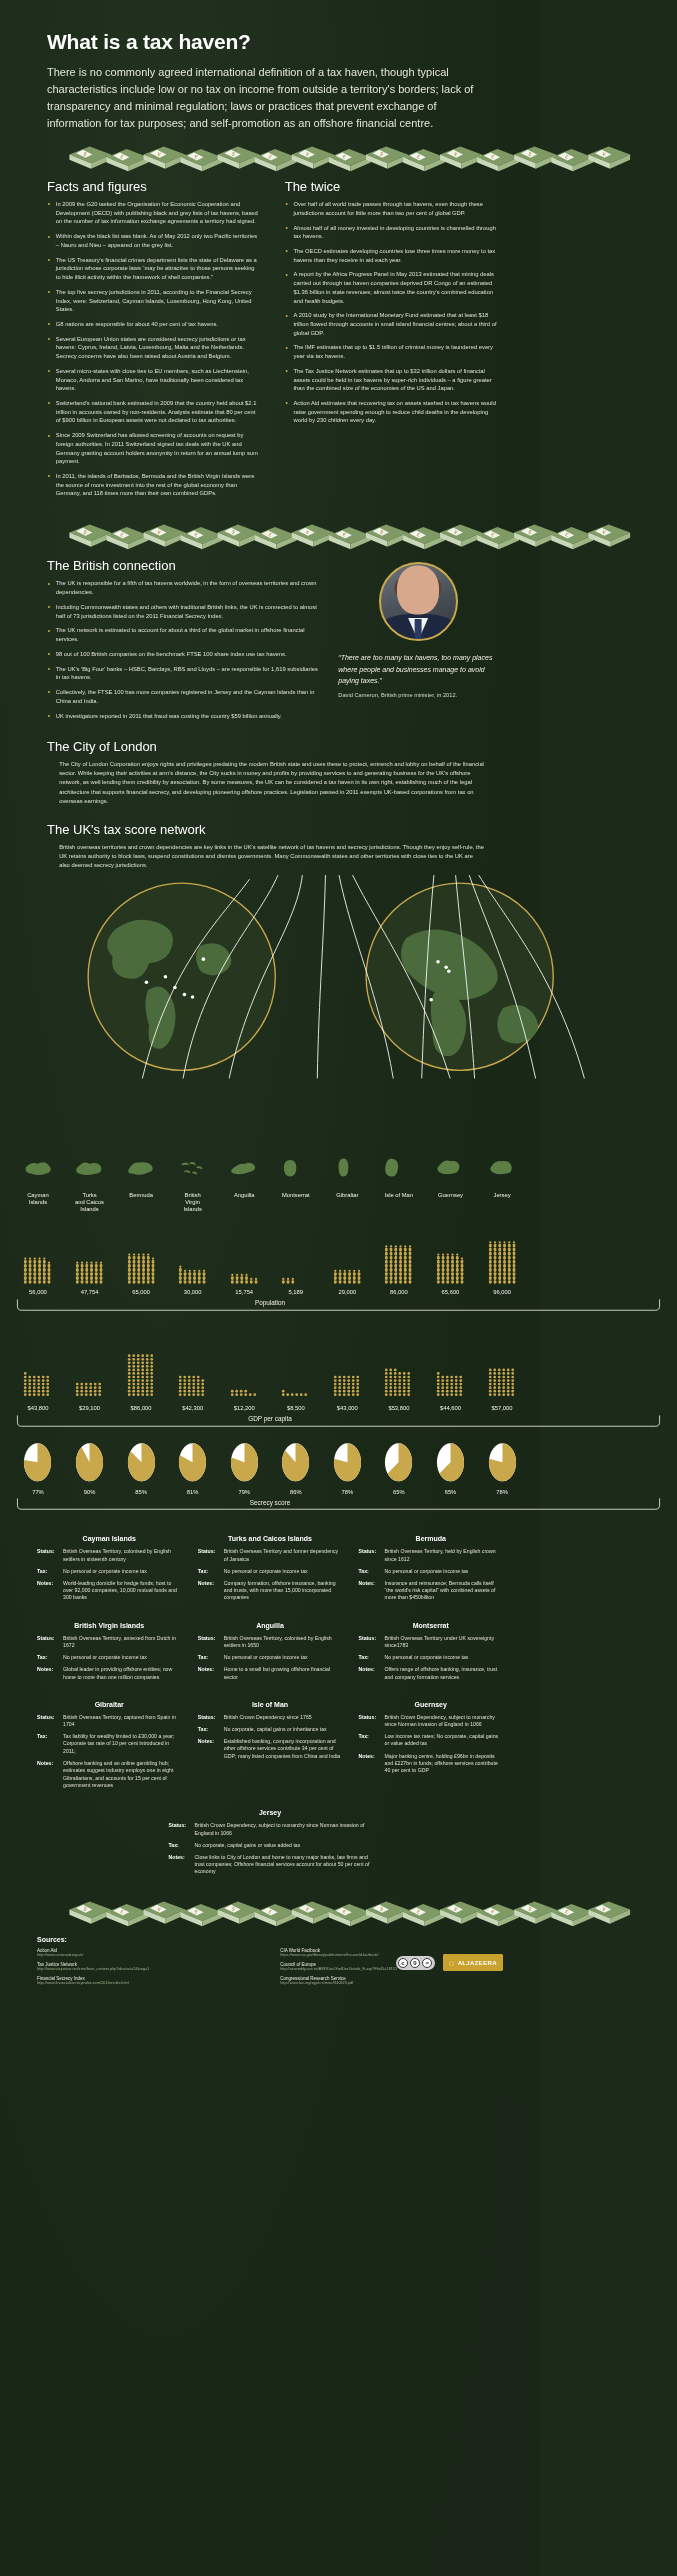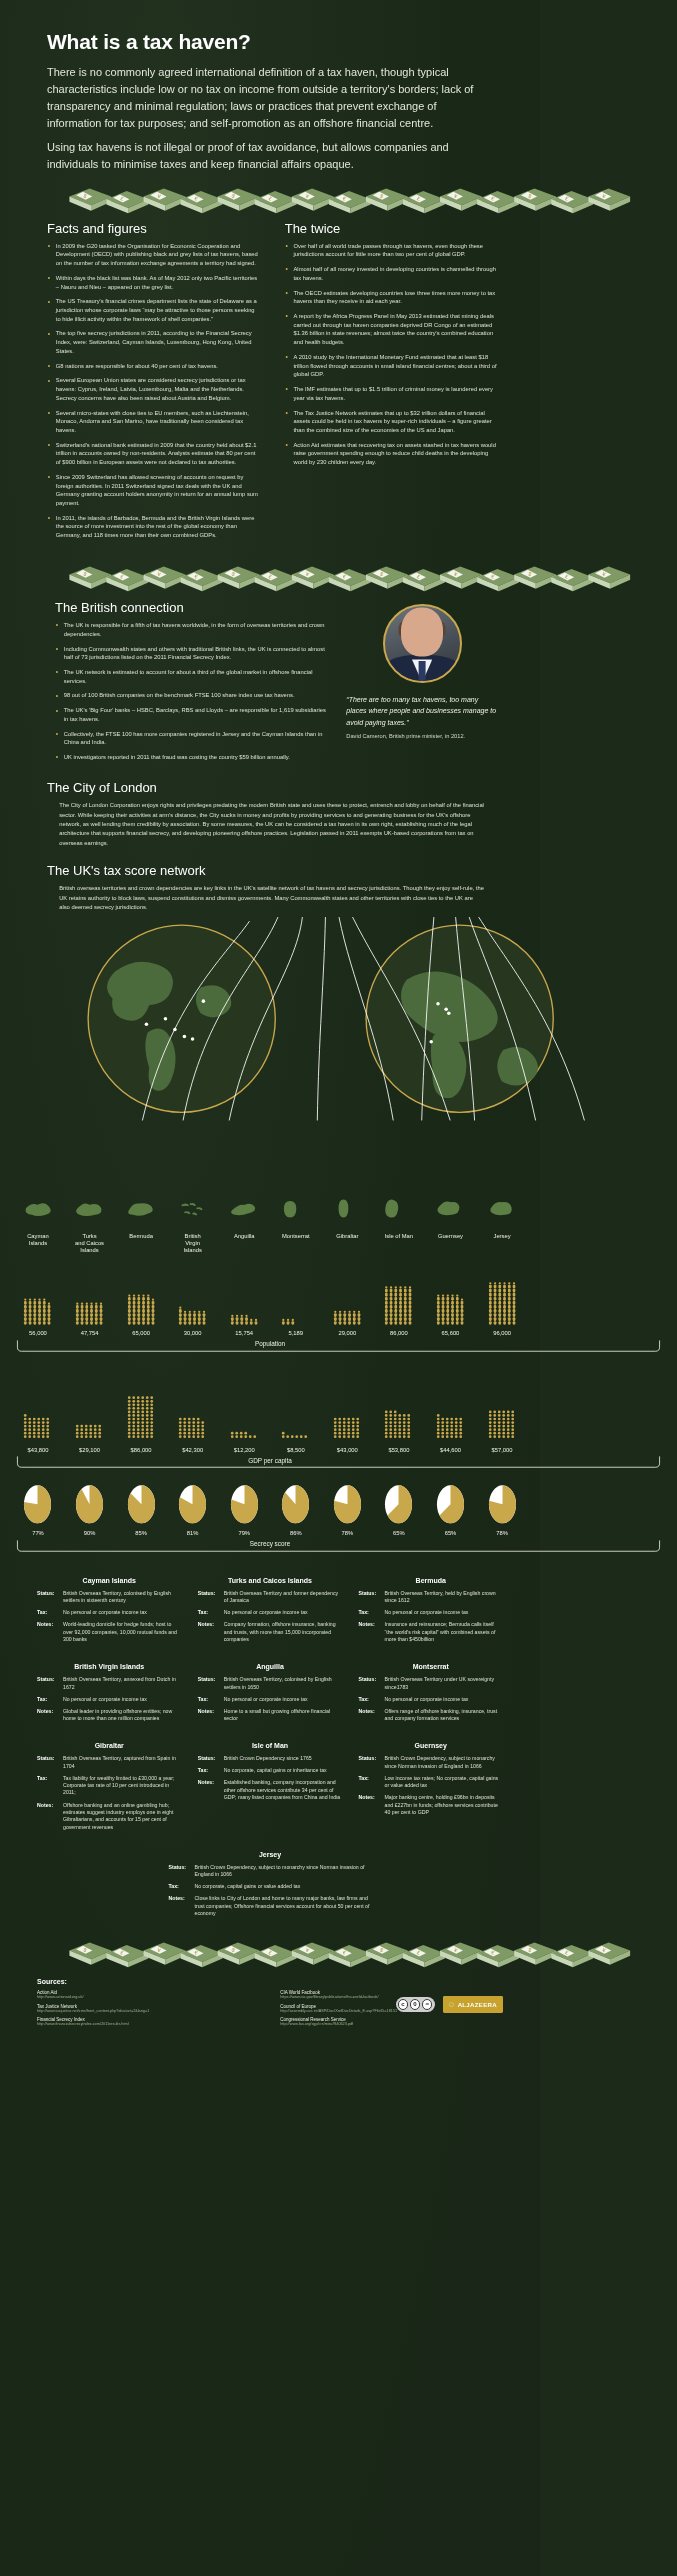--- a/index.html
+++ b/index.html
@@ -29,21 +29,21 @@
   h2.sec { font-size: 13px; font-weight: normal; color: #fff; margin-bottom: 6.1px; }
 
   .cols { display: flex; gap: 24.4px; padding: 0 42px 0 47px; }
   .col { flex: 1; }
   ul.bul { list-style: none; }
   ul.bul li { position: relative; padding-left: 8.8px; margin-bottom: 6.1px;
     font-size: 5.8px; line-height: 1.5; color: #dfe2d7; }
   ul.bul li:before { content: "\2022"; position: absolute; left: 0.7px; top: -0.7px;
     color: #c8a84a; font-size: 6.8px; }
 
-  .brit-wrap { display: flex; padding: 0 42px 0 47px; gap: 20.3px; margin-left: 8px; }
+  .brit-wrap { display: flex; padding: 0 42px 0 47px; gap: 20.3px; }
   .brit-left { width: 271px; }
   .brit-right { flex: 1; padding-top: 4.1px; text-align: left; }
   .portrait {
     width: 79px; height: 79px; border-radius: 50%;
     border: 2px solid #c9a84c; margin: 0 auto 11px auto;
     overflow: hidden; position: relative;
     background: linear-gradient(160deg,#6d747a 0%, #4a5158 50%, #2e3439 100%);
   }
   .portrait .face { position:absolute; left:50%; top:34%; transform:translate(-50%,-50%);
     width:42px; height:49px; border-radius:46% 46% 44% 44%; background:#d7a88c; }
@@ -107,21 +107,20 @@
   .aj .sw { font-size:8.8px; }
 </style>
 </head>
 <body>
 
 <div class="page">
 
   <h1 class="title">What is a tax haven?</h1>
   <div class="intro">
     <p>There is no commonly agreed international definition of a tax haven, though typical characteristics include low or no tax on income from outside a territory's borders; lack of transparency and minimal regulation; laws or practices that prevent exchange of information for tax purposes; and self-promotion as an offshore financial centre.</p>
-    <p>Using tax havens is not illegal or proof of tax avoidance, but allows companies and individuals to minimise taxes and keep financial affairs opaque.</p>
   </div>
 
   <div class="money-band">
     <svg width="678" height="31" viewBox="0 0 1000 46">
       <g id="mb1">
           <g transform="translate(100,8)">
             <path d="M0 12 L30 0 L62 12 L32 25 Z" fill="#7f9a64"></path>
             <path d="M0 12 L0 20 L32 33 L32 25 Z" fill="#c8d7b8"></path>
             <path d="M62 12 L62 20 L32 33 L32 25 Z" fill="#9eb585"></path>
             <path d="M20 5 L34 12 L24 17 L10 10 Z" fill="#f2f4ee"></path>

